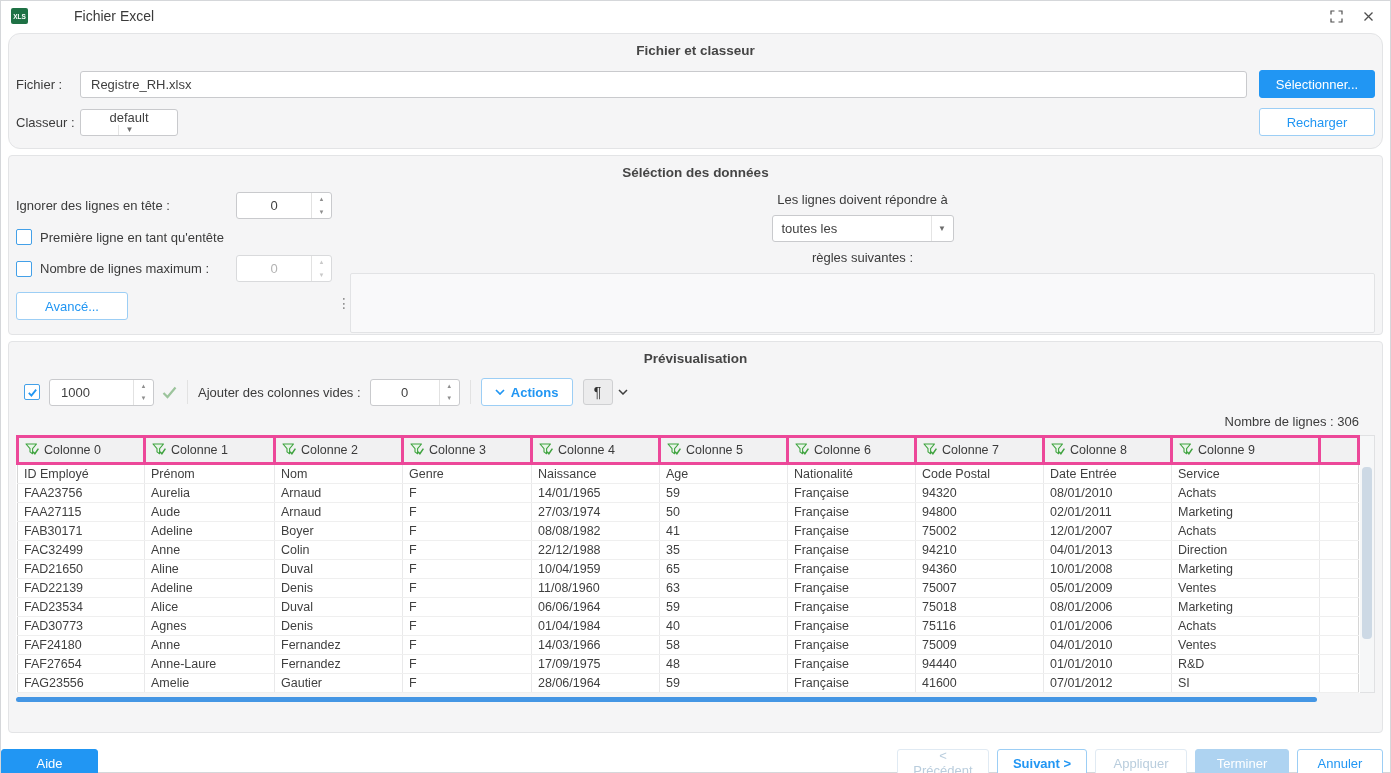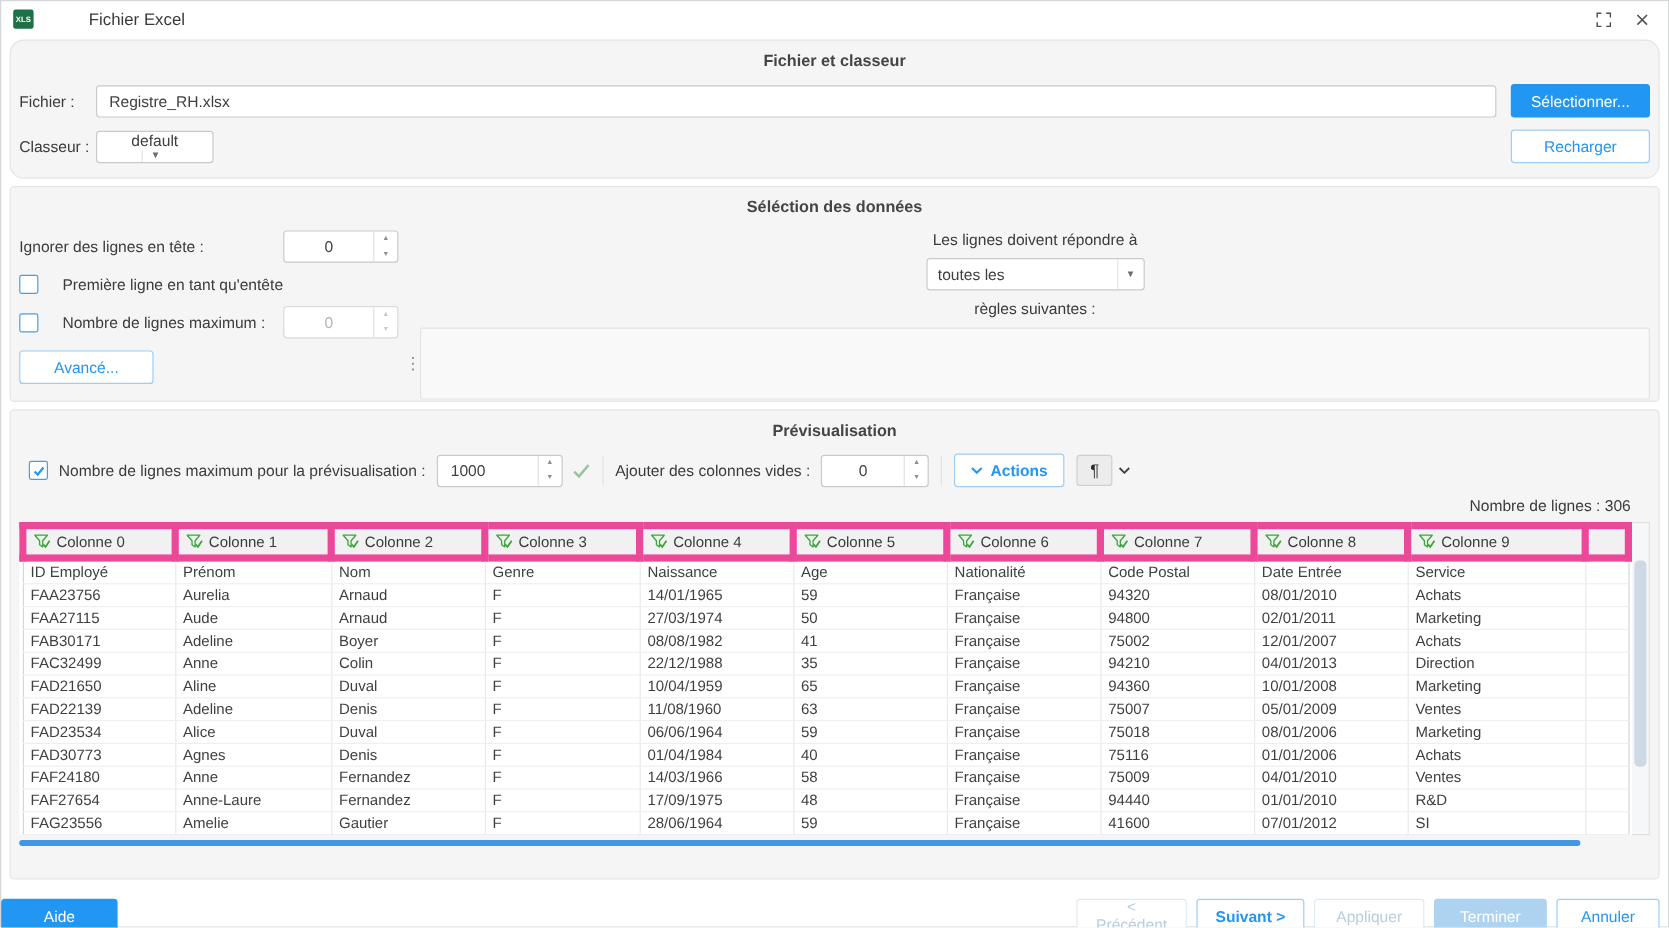--- a/index.html
+++ b/index.html
@@ -36,33 +36,33 @@
 .spinner.left .sval{text-align:left;padding-left:11px;}
 .spinner .arrows{width:20px;border-left:1px solid #e2e2e2;display:flex;flex-direction:column;flex-shrink:0;}
 .spinner .arrows span{flex:1;display:flex;align-items:center;justify-content:center;font-size:6px;color:#8e8e8e;cursor:pointer;}
 .spinner.dis{border-color:#d9dadc;}
 .spinner.dis .sval{color:#b3b3b3;}
 .spinner.dis .arrows span{color:#c9c9c9;}
 .checkbox{width:16px;height:16px;background:#fff;border:1px solid #43a0e8;border-radius:2px;display:inline-flex;align-items:center;justify-content:center;cursor:pointer;flex-shrink:0;}
 .sel-body{display:flex;}
 .sel-left{width:316px;flex-shrink:0;}
 .sel-right{flex:1;margin-left:18px;min-width:0;}
-.cb-row{display:flex;align-items:center;margin-top:10px;gap:12px;}
+.cb-row{display:flex;align-items:center;margin-top:10px;}
 .cb-row .cblabel{margin-left:8px;}
 .rules-wrap{position:relative;margin-top:8px;}
 .rules-box{height:60px;background:#f9f9fa;border:1px solid #e2e3e5;border-radius:2px;}
 .splitter{position:absolute;left:-13px;top:50%;transform:translateY(-50%);color:#8a8a8a;font-size:14px;cursor:col-resize;}
 .rule-btns{display:flex;gap:6px;margin-top:8px;text-decoration:underline;}
 .pv-controls{display:flex;align-items:center;padding-left:8px;height:28px;}
 .vdiv{width:1px;height:24px;background:#e2e2e2;margin:0 10px;flex-shrink:0;}
 .count-row{text-align:right;padding:8px 16px 6px 0;height:27px;color:#3b3b3b;}
 .table-outer{display:flex;margin-top:2px;}
 .grid-container{flex:1;overflow:hidden;min-width:0;}
 table.grid{width:100%;border-collapse:collapse;table-layout:fixed;background:#fff;}
-table.grid th{height:27px;background:#f1f1f2;border:6px solid #ec4899;font-weight:normal;text-align:left;padding:0 6px;font-size:12.5px;color:#3b3b3b;white-space:nowrap;overflow:hidden;}
+table.grid th{height:27px;background:#f1f1f2;border:3px solid #ec4899;font-weight:normal;text-align:left;padding:0 6px;font-size:12.5px;color:#3b3b3b;white-space:nowrap;overflow:hidden;}
 .funnel-icon{vertical-align:-2px;margin-right:5px;}
 table.grid td{height:18px;line-height:18px;border-right:1px solid #e9e9ea;border-bottom:1px solid #efefef;padding:0 6px;font-size:12.5px;color:#3f3f3f;white-space:nowrap;overflow:hidden;}
 table.grid td:first-child{border-left:1px solid #d6d6d6;}
 table.grid td:last-child{border-right:1px solid #d6d6d6;}
 .vscroll{width:15px;background:#f6f7f8;border:1px solid #e0e1e3;border-left:none;position:relative;flex-shrink:0;}
 .vthumb{position:absolute;left:2px;right:2px;top:31px;height:172px;background:#cdd9e5;border-radius:4px;}
 .hscroll{height:7px;margin-top:3px;position:relative;}
 .hthumb{position:absolute;left:0;top:1px;height:5px;width:calc(100% - 58px);background:#4496e4;border-radius:3px;}
 .footer{display:flex;align-items:center;margin-top:10px;padding-right:7px;gap:8px;}
 .btn-help{width:97px;}
@@ -164,21 +164,20 @@
   </div>
 
   <div class="section s3">
     <div class="section-title">Prévisualisation</div>
     <div class="pv-controls">
       <span class="checkbox">
         <svg width="11" height="11" viewBox="0 0 12 12">
             <path d="M2 6.5l2.8 2.8L10 2.8" fill="none" stroke="var(--accent)" stroke-width="2"></path>
           </svg>
       </span>
-      <span style="margin-left:9px;">Nombre de lignes maximum pour la prévisualisation :</span>
       <div class="spinner left" style="width:105px;margin-left:9px;">
         <input class="sval" value="1000" style="">
         <span class="arrows">
             <span>▲</span>
             <span>▼</span>
           </span>
       </div>
       <span class="check-ok">
         <svg width="15" height="13" viewBox="0 0 15 13">
             <path d="M1.5 7l4 4L13.5 1.5" fill="none" stroke="#9cc49c" stroke-width="2.2"></path>

